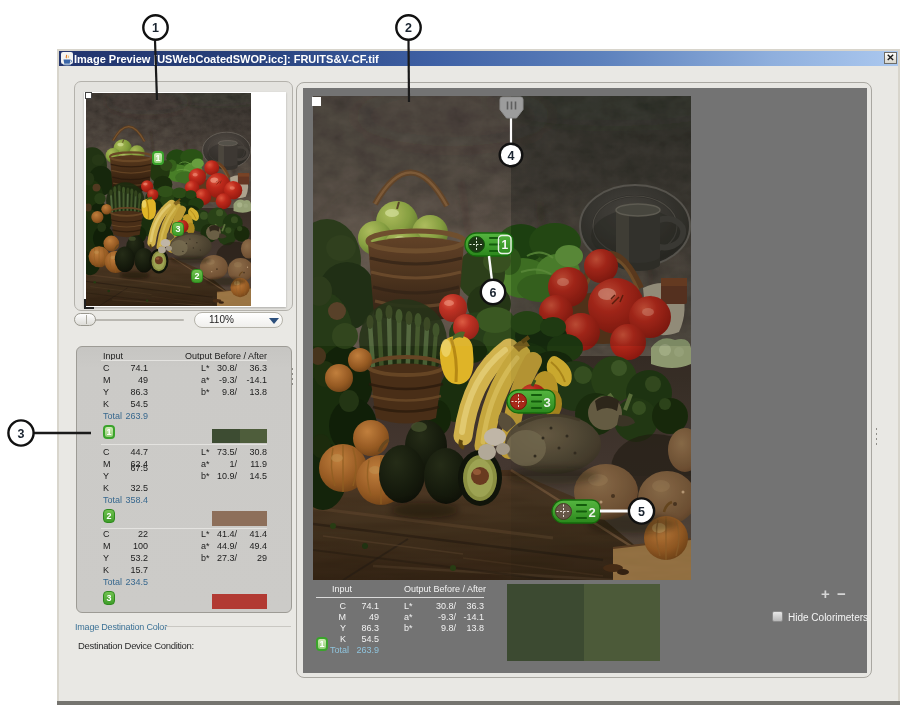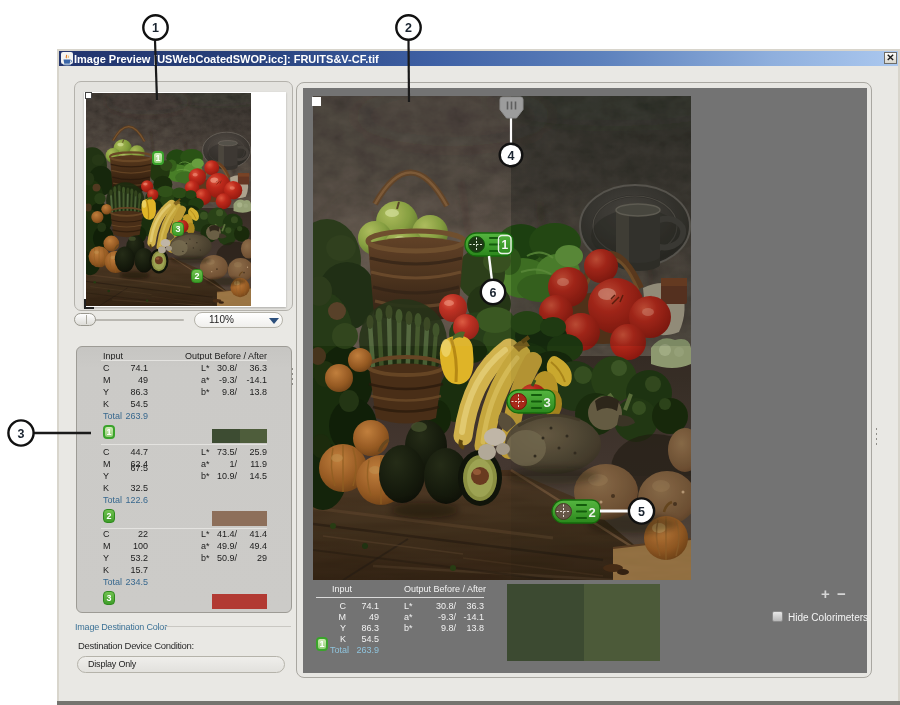--- a/index.html
+++ b/index.html
@@ -439,21 +439,20 @@
 <div class="abs" id="thmark"></div>
 <div class="abs" id="sltrack"></div>
 <div class="abs" id="slthumb"></div>
 <div class="abs" id="combo">110%<span class="tri"></span></div>
 <div class="abs" id="dpanel"></div>
 <div class="abs grip" style="left:291px;top:367px"></div>
 <div class="abs grip" style="left:875px;top:427px"></div>
 <div class="abs" id="idc">Image Destination Color</div>
 <div class="abs" id="idcline"></div>
 <div class="abs" id="ddc">Destination Device Condition:</div>
-<div class="abs" id="dispc">Display Only</div>
 <div class="abs" id="mpanel"></div>
 <div class="abs" id="mview"></div>
 <div class="abs" id="mainimg" style="left:313px;top:96px;width:378px;height:484px;filter:saturate(0.96) brightness(0.97)"><svg width="378" height="484" viewBox="0 0 378 484">
 <use href="#scene"></use>
 <rect x="0" y="0" width="198" height="250" fill="#d8cabc" opacity="0.06"></rect>
 <rect x="198" y="0" width="180" height="250" fill="#03100a" opacity="0.16"></rect>
 <rect x="198" y="250" width="180" height="234" fill="#03100a" opacity="0.05"></rect>
 <g transform="translate(152,137)">
 <use href="#cmarker"></use>
 <circle cx="11.5" cy="11.5" r="8" fill="#1e3a16" stroke="#0f5c08" stroke-width="1"></circle>
@@ -500,49 +499,49 @@
 <div class="num" style="left:195px;top:387px;width:42px">9.8/</div>
 <div class="num" style="left:237px;top:387px;width:30px">13.8</div>
 <div class="lbl" style="left:103px;top:399px">K</div>
 <div class="num" style="left:108px;top:399px;width:40px">54.5</div>
 <div class="lbl tot" style="left:103px;top:411px">Total</div>
 <div class="num tot" style="left:108px;top:411px;width:40px">263.9</div>
 <div class="lbl" style="left:103px;top:447px">C</div>
 <div class="num" style="left:108px;top:447px;width:40px">44.7</div>
 <div class="lbl" style="left:201px;top:447px">L*</div>
 <div class="num" style="left:195px;top:447px;width:42px">73.5/</div>
-<div class="num" style="left:237px;top:447px;width:30px">25.9</div>
+<div class="num" style="left:237px;top:447px;width:30px">30.8</div>
 <div class="lbl" style="left:103px;top:459px">M</div>
 <div class="num" style="left:108px;top:459px;width:40px">62.4</div>
 <div class="lbl" style="left:201px;top:459px">a*</div>
 <div class="num" style="left:195px;top:459px;width:42px">1/</div>
 <div class="num" style="left:237px;top:459px;width:30px">11.9</div>
 <div class="lbl" style="left:103px;top:471px">Y</div>
 <div class="num" style="left:108px;top:463px;width:40px">67.5</div>
 <div class="lbl" style="left:201px;top:471px">b*</div>
 <div class="num" style="left:195px;top:471px;width:42px">10.9/</div>
 <div class="num" style="left:237px;top:471px;width:30px">14.5</div>
 <div class="lbl" style="left:103px;top:483px">K</div>
 <div class="num" style="left:108px;top:483px;width:40px">32.5</div>
 <div class="lbl tot" style="left:103px;top:495px">Total</div>
-<div class="num tot" style="left:108px;top:495px;width:40px">122.6</div>
+<div class="num tot" style="left:108px;top:495px;width:40px">358.4</div>
 <div class="lbl" style="left:103px;top:529px">C</div>
 <div class="num" style="left:108px;top:529px;width:40px">22</div>
 <div class="lbl" style="left:201px;top:529px">L*</div>
 <div class="num" style="left:195px;top:529px;width:42px">41.4/</div>
 <div class="num" style="left:237px;top:529px;width:30px">41.4</div>
 <div class="lbl" style="left:103px;top:541px">M</div>
 <div class="num" style="left:108px;top:541px;width:40px">100</div>
 <div class="lbl" style="left:201px;top:541px">a*</div>
-<div class="num" style="left:195px;top:541px;width:42px">49.9/</div>
+<div class="num" style="left:195px;top:541px;width:42px">44.9/</div>
 <div class="num" style="left:237px;top:541px;width:30px">49.4</div>
 <div class="lbl" style="left:103px;top:553px">Y</div>
 <div class="num" style="left:108px;top:553px;width:40px">53.2</div>
 <div class="lbl" style="left:201px;top:553px">b*</div>
-<div class="num" style="left:195px;top:553px;width:42px">50.9/</div>
+<div class="num" style="left:195px;top:553px;width:42px">27.3/</div>
 <div class="num" style="left:237px;top:553px;width:30px">29</div>
 <div class="lbl" style="left:103px;top:565px">K</div>
 <div class="num" style="left:108px;top:565px;width:40px">15.7</div>
 <div class="lbl tot" style="left:103px;top:577px">Total</div>
 <div class="num tot" style="left:108px;top:577px;width:40px">234.5</div>
 <div class="badge lit abs" style="left:103px;top:425px">1</div>
 <div class="badge sol abs" style="left:103px;top:509px">2</div>
 <div class="badge sol abs" style="left:103px;top:591px">3</div>
 <div class="swatch" style="left:212px;top:429px;width:28px;height:13.5px;background:#3d4c32"></div>
 <div class="swatch" style="left:240px;top:429px;width:27px;height:13.5px;background:#4e5d3b"></div>

